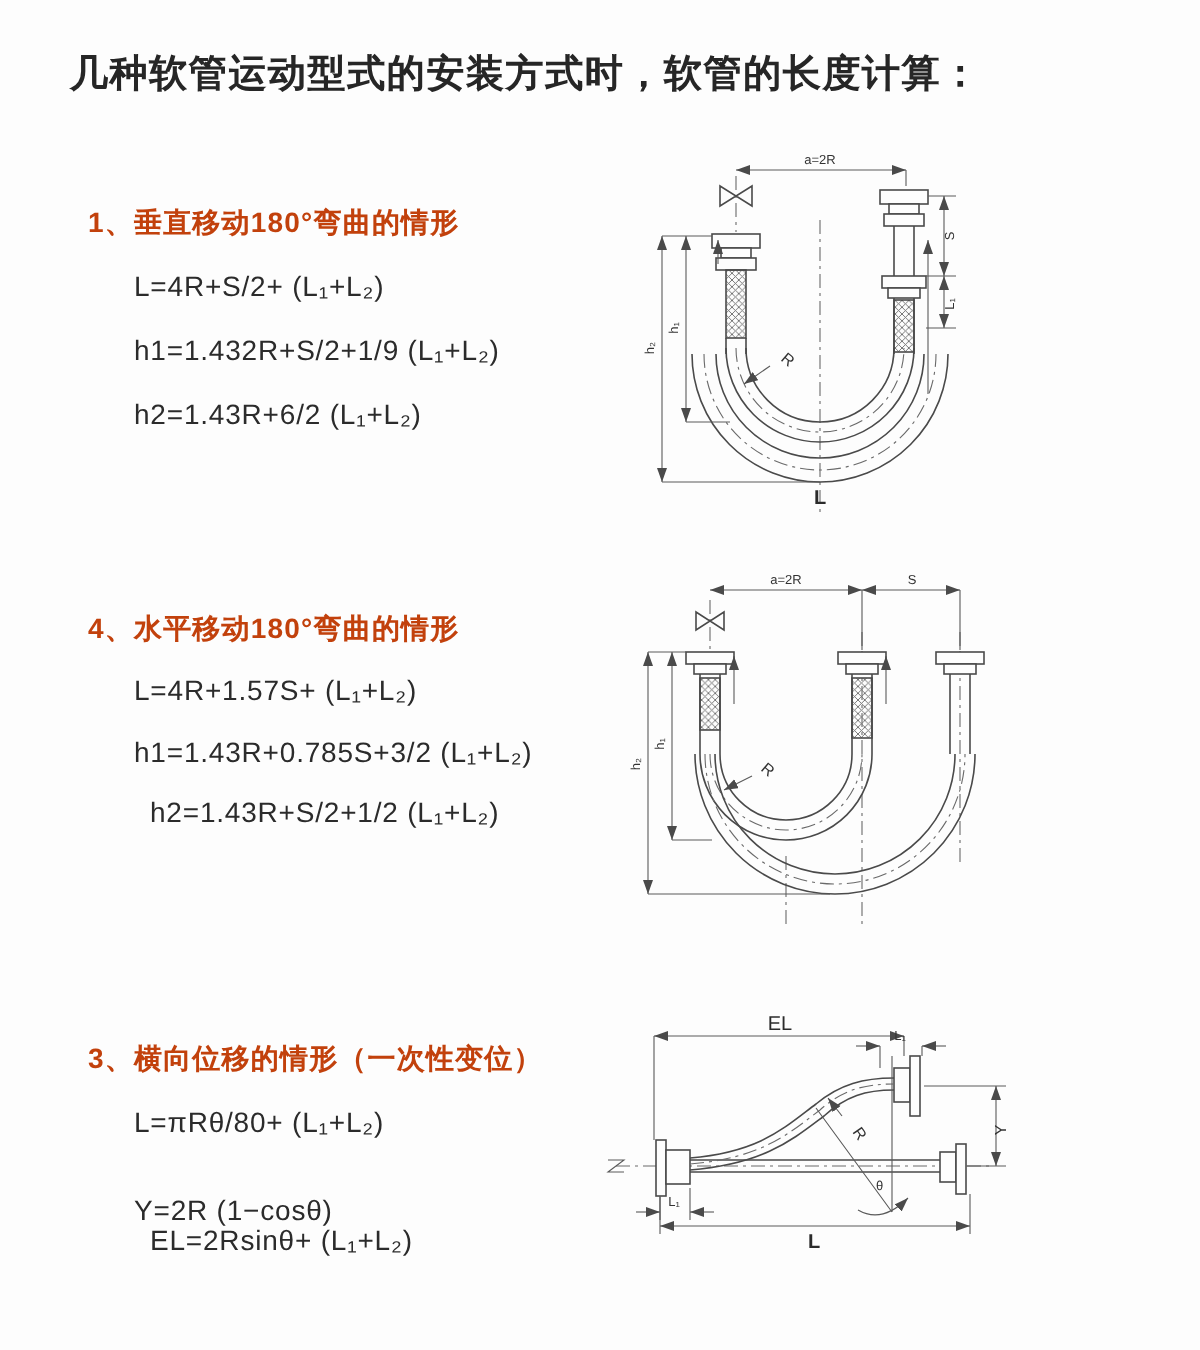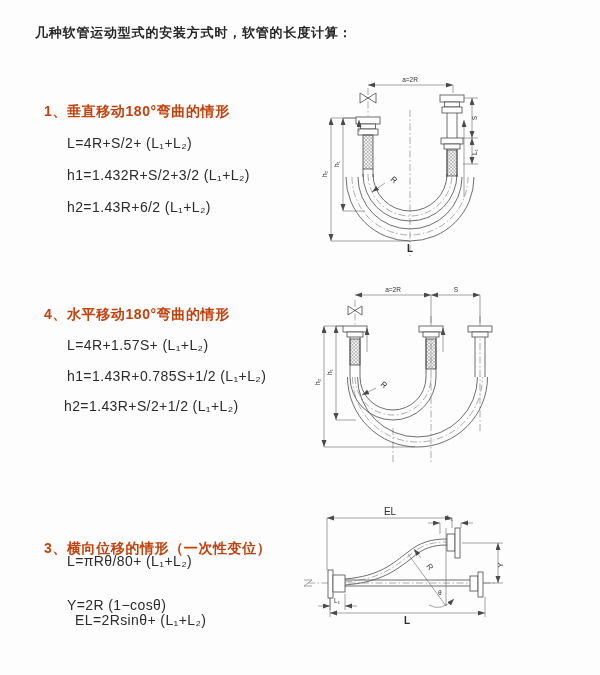--- a/index.html
+++ b/index.html
@@ -2,21 +2,21 @@
 <html><head>
 <meta charset="utf-8">
 <style>
   html,body{margin:0;padding:0;}
   body{
     width:600px;height:675px;background:#fdfdfd;overflow:hidden;position:relative;
     font-family:"Liberation Sans","DejaVu Sans",sans-serif;color:#2e2e2e;
   }
   .abs{position:absolute;}
   .doc-title{
-    left:35px;top:24px;font-size:13px;font-weight:600;letter-spacing:.8px;color:#262626;
+    left:35px;top:24px;font-size:19px;font-weight:600;letter-spacing:.8px;color:#262626;
   }
   .sec-heading{
     font-size:14px;font-weight:600;letter-spacing:.6px;color:#c2410c;
   }
   .formula{
     font-size:14px;color:#2b2b2b;letter-spacing:.4px;font-weight:500;text-align:right;
   }
   svg{position:absolute;overflow:visible;}
   svg .ln{stroke:#4a4a4a;stroke-width:.8;fill:none;}
   svg .thin{stroke:#5a5a5a;stroke-width:.55;fill:none;}
@@ -27,29 +27,29 @@
   svg text.big{font-size:10px;fill:#2b2b2b;}
   svg text.mid{font-size:8px;}
 </style>
 </head>
 <body>
 
 <div class="abs doc-title">几种软管运动型式的安装方式时，软管的长度计算：</div>
 
 <div class="abs sec-heading" style="left:44px;top:103px">1、垂直移动180°弯曲的情形</div>
 <div class="abs formula" style="left:67px;top:135px">L=4R+S/2+ (L₁+L₂)</div>
-<div class="abs formula" style="left:67px;top:167px">h1=1.432R+S/2+3/2 (L₁+L₂)</div>
+<div class="abs formula" style="left:67px;top:167px">h1=1.432R+S/2+1/9 (L₁+L₂)</div>
 <div class="abs formula" style="left:67px;top:199px">h2=1.43R+6/2 (L₁+L₂)</div>
 
 <div class="abs sec-heading" style="left:44px;top:306px">4、水平移动180°弯曲的情形</div>
 <div class="abs formula" style="left:67px;top:337px">L=4R+1.57S+ (L₁+L₂)</div>
-<div class="abs formula" style="left:67px;top:368px">h1=1.43R+0.785S+1/2 (L₁+L₂)</div>
-<div class="abs formula" style="left:64px;top:398px">h2=1.43R+S/2+1/2 (L₁+L₂)</div>
-
-<div class="abs sec-heading" style="left:44px;top:540px">3、横向位移的情形（一次性变位）</div>
+<div class="abs formula" style="left:67px;top:368px">h1=1.43R+0.785S+3/2 (L₁+L₂)</div>
+<div class="abs formula" style="left:75px;top:398px">h2=1.43R+S/2+1/2 (L₁+L₂)</div>
+
+<div class="abs sec-heading" style="left:44px;top:521px">3、横向位移的情形（一次性变位）</div>
 <div class="abs formula" style="left:67px;top:553px">L=πRθ/80+ (L₁+L₂)</div>
 <div class="abs formula" style="left:67px;top:597px">Y=2R (1−cosθ)</div>
 <div class="abs formula" style="left:75px;top:612px">EL=2Rsinθ+ (L₁+L₂)</div>
 
 <svg style="left:315px;top:72px" width="270" height="190" viewBox="0 0 270 190">
   <defs>
     <pattern id="hz" width="3.4" height="3.4" patternUnits="userSpaceOnUse">
       <path d="M0,3.4 L3.4,0 M0,0 L3.4,3.4" stroke="#6a6a6a" stroke-width="0.45"></path>
     </pattern>
     <marker id="ah" markerUnits="userSpaceOnUse" markerWidth="8" markerHeight="6" refX="7" refY="2.5" orient="auto-start-reverse">

